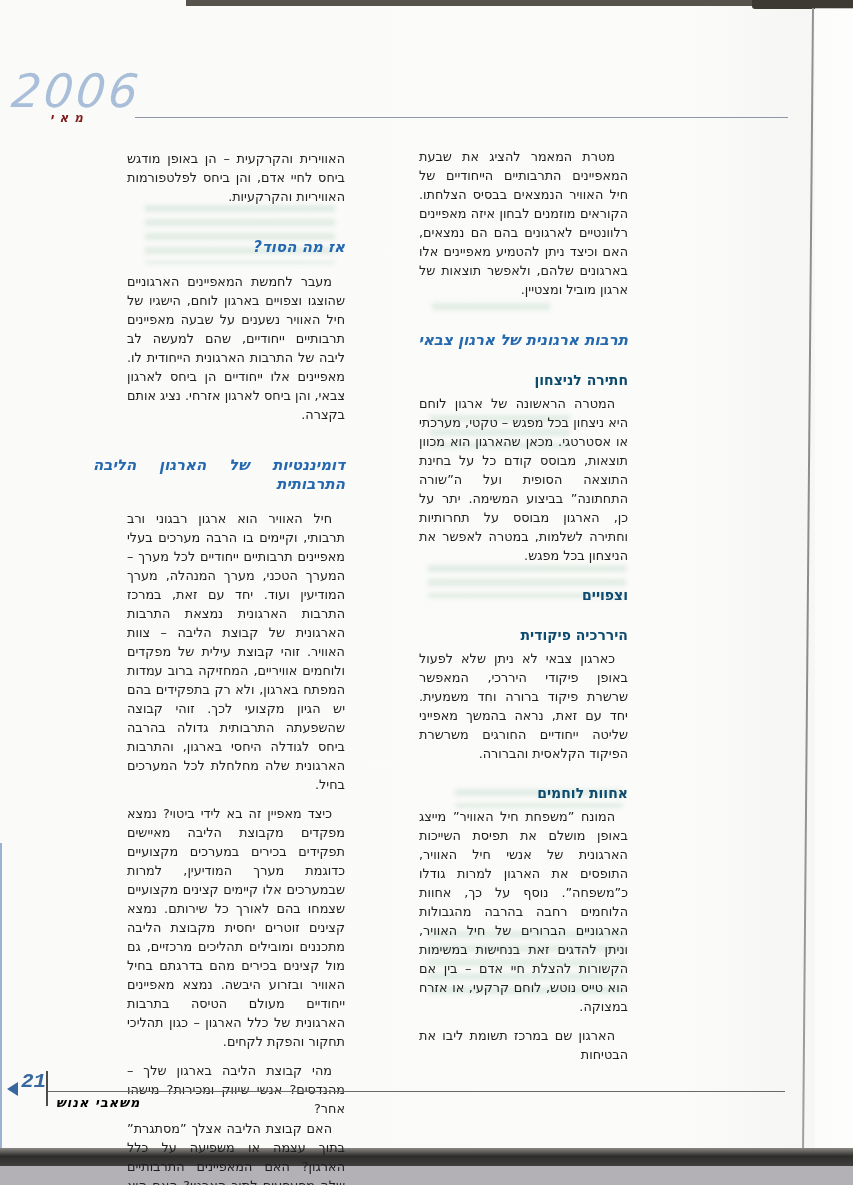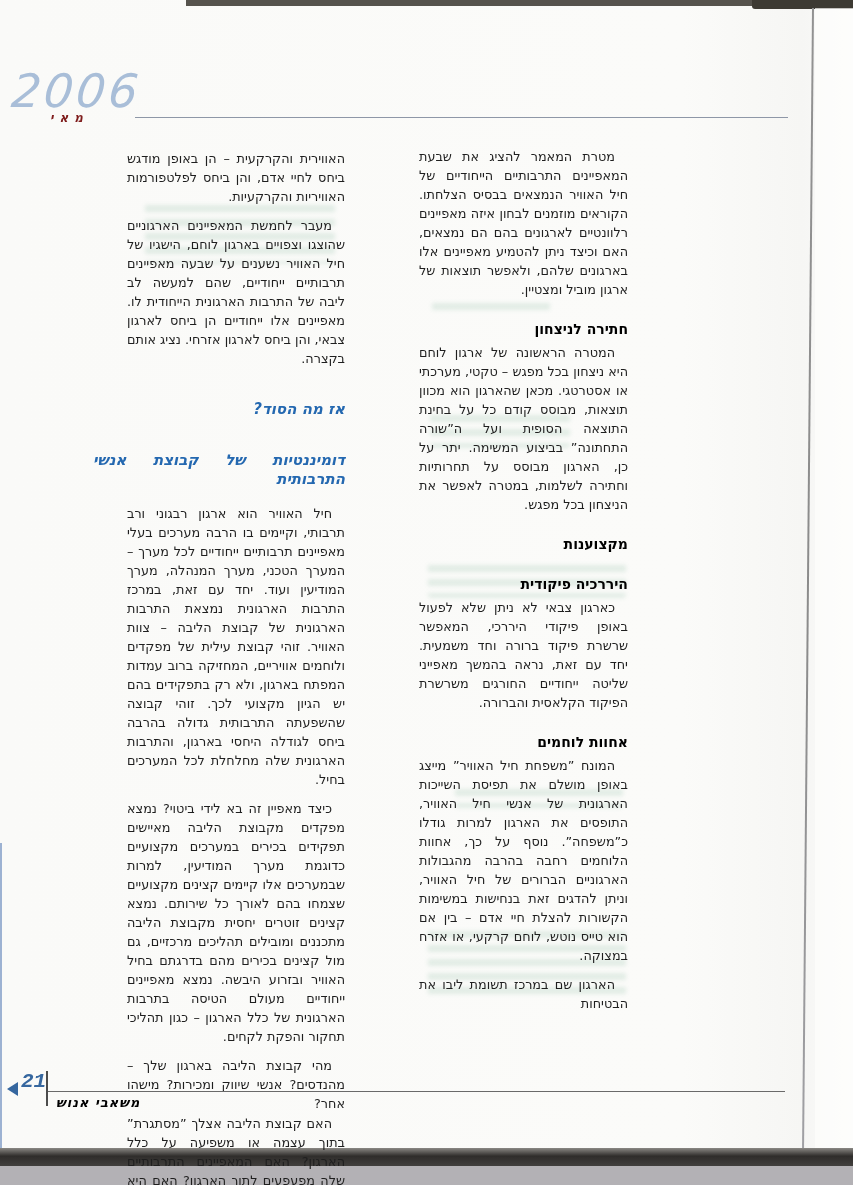--- a/index.html
+++ b/index.html
@@ -31,21 +31,21 @@
   
   .col{position:absolute;direction:rtl;text-align:justify;color:#1f1f1f;
     font-size:12.8px;line-height:19px;}
   .col-main{left:385px;top:147px;width:243px;}
   .col-secondary{left:93px;top:149px;width:252px;}
   .blk{margin:0;}
   .para{margin-top:10px;text-indent:13px;margin-left:34px;}
   .para.noindent{text-indent:0;}
   .para.tight{margin-top:1px;}
   .h-blue{margin-top:32px;margin-bottom:15px;font-size:15px;font-weight:bold;font-style:italic;color:#2468b0;}
-  .h-black{margin-top:21px;margin-bottom:4px;font-size:14px;font-weight:bold;color:#000000;}
+  .h-black{margin-top:21px;margin-bottom:4px;font-size:14px;font-weight:bold;color:#0c4a6e;}
   .h-blue + .para,.h-black + .para{margin-top:0;}
   .col .blk:first-child{margin-top:0;}
   
   .bleed{position:absolute;filter:blur(2.2px);opacity:.4;border-radius:4px;
     background:repeating-linear-gradient(180deg,transparent 0 7px,rgba(110,170,140,.45) 7px 14px);}
   
   .footer-tri{position:absolute;left:7px;top:1082px;width:0;height:0;
     border-top:7px solid transparent;border-bottom:7px solid transparent;border-right:11px solid #36679f;}
   .footer-num{position:absolute;left:21px;top:1070px;font-size:21px;font-weight:bold;font-style:italic;color:#36679f;font-family:Liberation Mono, monospace;}
   .footer-vrule{position:absolute;left:46px;top:1071px;width:2px;height:35px;background:#4c4c4c;}
@@ -73,34 +73,35 @@
 
   <div class="bleed" style="left:145px;top:198px;width:190px;height:66px;"></div>
   <div class="bleed" style="left:432px;top:296px;width:118px;height:15px;"></div>
   <div class="bleed" style="left:430px;top:408px;width:140px;height:40px;"></div>
   <div class="bleed" style="left:428px;top:558px;width:198px;height:40px;"></div>
   <div class="bleed" style="left:455px;top:782px;width:168px;height:26px;"></div>
   <div class="bleed" style="left:428px;top:924px;width:198px;height:74px;"></div>
 
   <div class="col col-main">
       <div class="blk para">מטרת המאמר להציג את שבעת המאפיינים התרבותיים הייחודיים של חיל האוויר הנמצאים בבסיס הצלחתו. הקוראים מוזמנים לבחון איזה מאפיינים רלוונטיים לארגונים בהם הם נמצאים, האם וכיצד ניתן להטמיע מאפיינים אלו בארגונים שלהם, ולאפשר תוצאות של ארגון מוביל ומצטיין.</div>
+      <div class="blk h-blue">תרבות ארגונית של ארגון צבאי</div>
       <div class="blk h-black">חתירה לניצחון</div>
       <div class="blk para">המטרה הראשונה של ארגון לוחם היא ניצחון בכל מפגש – טקטי, מערכתי או אסטרטגי. מכאן שהארגון הוא מכוון תוצאות, מבוסס קודם כל על בחינת התוצאה הסופית ועל ה”שורה התחתונה” בביצוע המשימה. יתר על כן, הארגון מבוסס על תחרותיות וחתירה לשלמות, במטרה לאפשר את הניצחון בכל מפגש.</div>
-      <div class="blk h-black">מקצוענות</div>
+      <div class="blk h-black">וצפויים</div>
       <div class="blk h-black">היררכיה פיקודית</div>
       <div class="blk para">כארגון צבאי לא ניתן שלא לפעול באופן פיקודי היררכי, המאפשר שרשרת פיקוד ברורה וחד משמעית. יחד עם זאת, נראה בהמשך מאפייני שליטה ייחודיים החורגים משרשרת הפיקוד הקלאסית והברורה.</div>
       <div class="blk h-black">אחוות לוחמים</div>
       <div class="blk para">המונח ”משפחת חיל האוויר” מייצג באופן מושלם את תפיסת השייכות הארגונית של אנשי חיל האוויר, התופסים את הארגון למרות גודלו כ”משפחה”. נוסף על כך, אחוות הלוחמים רחבה בהרבה מהגבולות הארגוניים הברורים של חיל האוויר, וניתן להדגים זאת בנחישות במשימות הקשורות להצלת חיי אדם – בין אם הוא טייס נוטש, לוחם קרקעי, או אזרח במצוקה.</div>
       <div class="blk para">הארגון שם במרכז תשומת ליבו את הבטיחות</div>
     </div>
   <div class="col col-secondary">
       <div class="blk para noindent">האווירית והקרקעית – הן באופן מודגש ביחס לחיי אדם, והן ביחס לפלטפורמות האוויריות והקרקעיות.</div>
+      <div class="blk h-blue">אז מה הסוד?</div>
       <div class="blk para">מעבר לחמשת המאפיינים הארגוניים שהוצגו וצפויים בארגון לוחם, הישגיו של חיל האוויר נשענים על שבעה מאפיינים תרבותיים ייחודיים, שהם למעשה לב ליבה של התרבות הארגונית הייחודית לו. מאפיינים אלו ייחודיים הן ביחס לארגון צבאי, והן ביחס לארגון אזרחי. נציג אותם בקצרה.</div>
-      <div class="blk h-blue">אז מה הסוד?</div>
-      <div class="blk h-blue">דומיננטיות של קבוצת אנשי התרבותית</div>
+      <div class="blk h-blue">דומיננטיות של הארגון הליבה התרבותית</div>
       <div class="blk para">חיל האוויר הוא ארגון רבגוני ורב תרבותי, וקיימים בו הרבה מערכים בעלי מאפיינים תרבותיים ייחודיים לכל מערך – המערך הטכני, מערך המנהלה, מערך המודיעין ועוד. יחד עם זאת, במרכז התרבות הארגונית נמצאת התרבות הארגונית של קבוצת הליבה – צוות האוויר. זוהי קבוצת עילית של מפקדים ולוחמים אוויריים, המחזיקה ברוב עמדות המפתח בארגון, ולא רק בתפקידים בהם יש הגיון מקצועי לכך. זוהי קבוצה שהשפעתה התרבותית גדולה בהרבה ביחס לגודלה היחסי בארגון, והתרבות הארגונית שלה מחלחלת לכל המערכים בחיל.</div>
       <div class="blk para">כיצד מאפיין זה בא לידי ביטוי? נמצא מפקדים מקבוצת הליבה מאיישים תפקידים בכירים במערכים מקצועיים כדוגמת מערך המודיעין, למרות שבמערכים אלו קיימים קצינים מקצועיים שצמחו בהם לאורך כל שירותם. נמצא קצינים זוטרים יחסית מקבוצת הליבה מתכננים ומובילים תהליכים מרכזיים, גם מול קצינים בכירים מהם בדרגתם בחיל האוויר ובזרוע היבשה. נמצא מאפיינים ייחודיים מעולם הטיסה בתרבות הארגונית של כלל הארגון – כגון תהליכי תחקור והפקת לקחים.</div>
       <div class="blk para">מהי קבוצת הליבה בארגון שלך – מהנדסים? אנשי שיווק ומכירות? מישהו אחר?</div>
       <div class="blk para tight">האם קבוצת הליבה אצלך ”מסתגרת” בתוך עצמה או משפיעה על כלל הארגון? האם המאפיינים התרבותיים שלה מפעפעים לתוך הארגון? האם היא משפיעה מספיק על הארגון?</div>
     </div>
 
   <div class="footer-tri"></div>
   <div class="footer-num">21</div>
   <div class="footer-vrule"></div>
   <div class="footer-hrule"></div>

